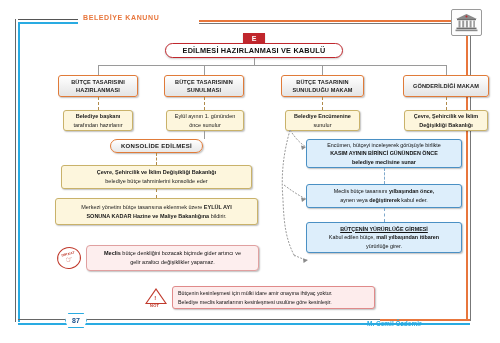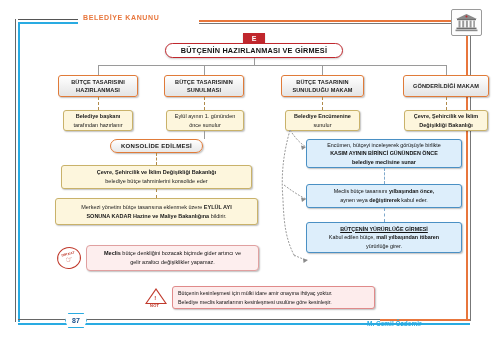--- a/index.html
+++ b/index.html
@@ -217,21 +217,21 @@
       <rect x="15.6" y="8.5" width="2" height="7" fill="#9a9a9a"></rect>
       <rect x="19.3" y="8.5" width="1.6" height="7" fill="#9a9a9a"></rect>
       <rect x="2.5" y="15.6" width="20" height="1.6" fill="#6e6e6e"></rect>
       <rect x="1.5" y="17.6" width="22" height="1.6" fill="#8a8a8a"></rect>
       <circle cx="12.5" cy="4.6" r="1" fill="#c0272d"></circle>
     </svg>
   </div>
 
   <div class="title-badge">E</div>
   <div class="title-bar">
-    <span>BÜTÇENİN HAZIRLANMASI VE GİRMESİ</span>
+    <span>EDİLMESİ HAZIRLANMASI VE KABULÜ</span>
   </div>
 
   <div class="conn conn-v" style="left:254px; top:58px; height:7px;"></div>
   <div class="conn conn-h" style="left:98px; top:65px; width:348px;"></div>
   <div class="conn conn-v" style="left:98px;  top:65px; height:10px;"></div>
   <div class="conn conn-v" style="left:204px; top:65px; height:10px;"></div>
   <div class="conn conn-v" style="left:322px; top:65px; height:10px;"></div>
   <div class="conn conn-v" style="left:446px; top:65px; height:10px;"></div>
 
   <div class="box box-head" style="left:58px; top:75px; width:80px; height:22px;">

